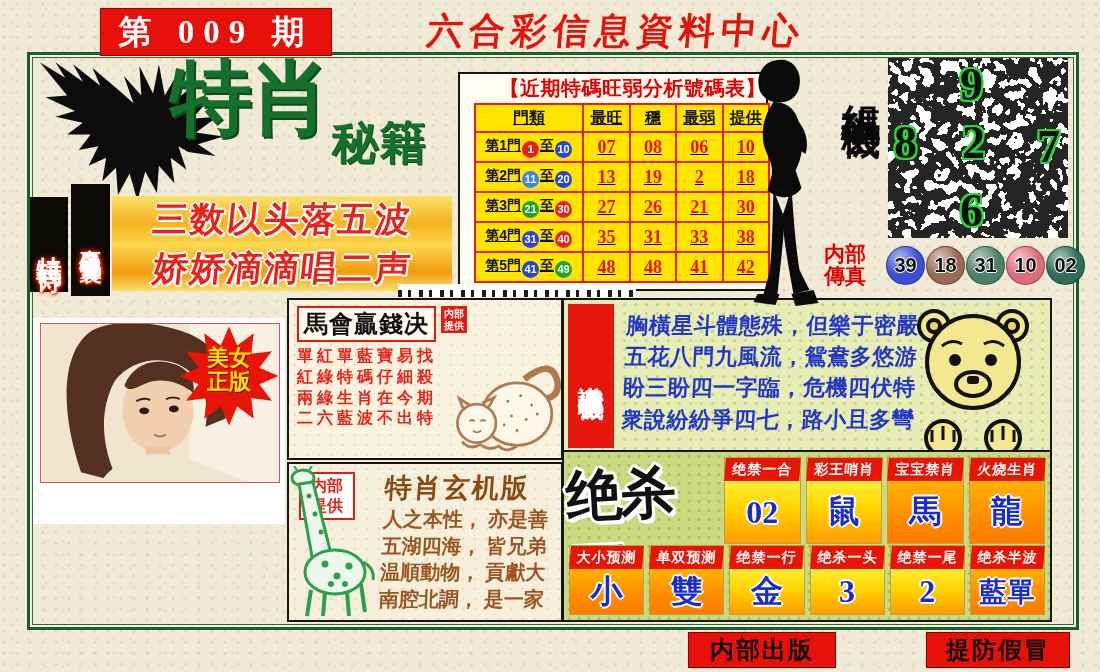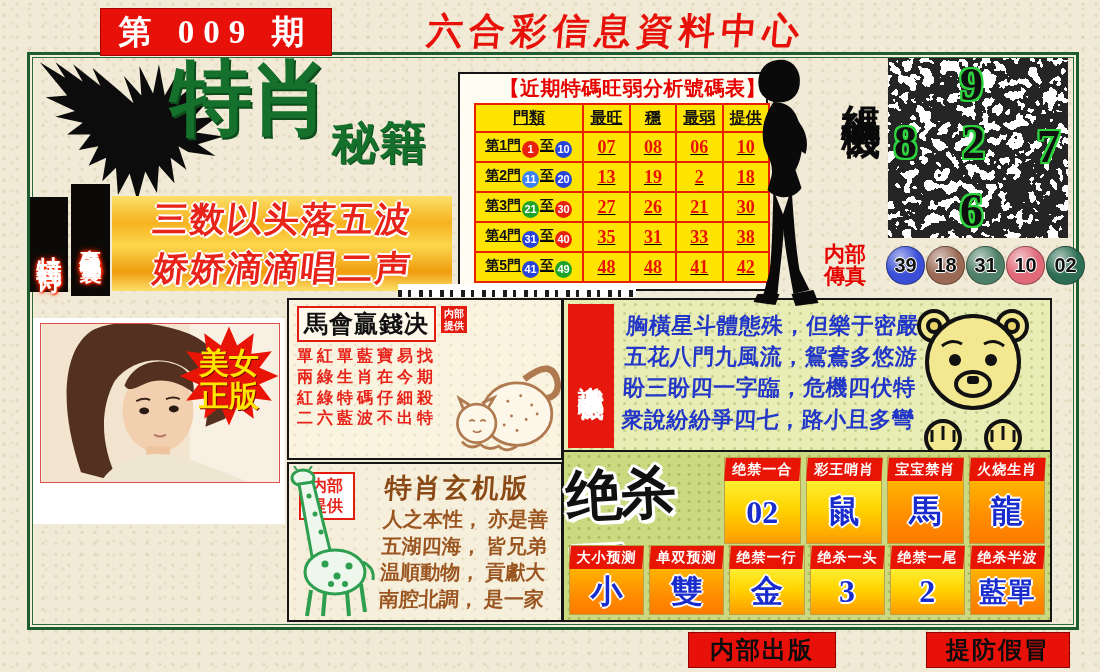--- a/index.html
+++ b/index.html
@@ -65,21 +65,21 @@
   .faxBalls{left:886px;top:246px;display:flex;gap:1px;}
   .fball{width:37px;height:37px;border-radius:50%;display:flex;align-items:center;justify-content:center;
          color:#111;font-weight:900;font-size:20px;border:1px solid rgba(0,0,0,.35);
          background-image:radial-gradient(circle at 35% 28%, rgba(255,255,255,.6), rgba(255,255,255,0) 50%);
          text-shadow:-1px 0 0 #fff,1px 0 0 #fff,0 -1px 0 #fff,0 1px 0 #fff;}
   
   .photoFrame{left:33px;top:318px;width:252px;height:206px;background:#fff;}
   .photo{position:absolute;left:7px;top:5px;width:238px;height:158px;border:1px solid #e05050;overflow:hidden;}
   .star{position:absolute;right:2px;top:4px;width:108px;height:108px;}
   .starText{position:absolute;right:20px;top:28px;width:72px;text-align:center;color:#ffe400;
-            font-weight:900;font-size:30px;line-height:1.1;font-family:"Liberation Serif",serif;
+            font-weight:900;font-size:22px;line-height:1.1;font-family:"Liberation Serif",serif;
             text-shadow:1px 1px 0 #7a0000;}
   
   .horseBox{left:287px;top:298px;width:272px;height:158px;border:2px solid #151515;
             background-color:#faf3df;
             background-image:radial-gradient(circle, rgba(205,188,150,.3) 1px, transparent 2px);
             background-size:12px 10px;padding:0;}
   .horseTitleRow{display:flex;align-items:flex-start;margin:6px 0 0 8px;}
   .horseTitle{border:2px solid #e41b0f;padding:0 5px;color:#111;font-weight:900;font-size:24px;
               letter-spacing:1px;font-family:"Liberation Serif",serif;background:#fff9ec;}
   .horseBadge{background:#e41b0f;color:#fff;font-size:10px;line-height:1.15;padding:2px 3px;
@@ -301,22 +301,22 @@
 <div class="abs horseBox">
   <div class="horseTitleRow">
     <span class="horseTitle">馬會贏錢决</span>
     <span class="horseBadge">
       <span>内部</span><br>
       <span>提供</span>
     </span>
   </div>
   <div class="horseLines">
     <div>單紅單藍寶易找</div>
+    <div>紅綠特碼仔細殺</div>
     <div>兩綠生肖在今期</div>
-    <div>紅綠特碼仔細殺</div>
     <div>二六藍波不出特</div>
   </div>
   <svg class="catSvg" viewBox="0 0 120 110">
     <g stroke="#b07a50" fill="none" stroke-width="3">
       <path d="M80,28 q30,-24 36,2 q4,20 -22,20" stroke-width="7"></path>
       <ellipse cx="72" cy="66" rx="38" ry="34" fill="#fdf7e9"></ellipse>
       <circle cx="28" cy="76" r="21" fill="#fdf7e9"></circle>
       <path d="M14,62 l-5,-13 11,7"></path>
       <path d="M40,60 l7,-12 -13,6"></path>
       <path d="M20,74 q3,-3 6,0 M32,74 q3,-3 6,0" stroke-width="2"></path>

